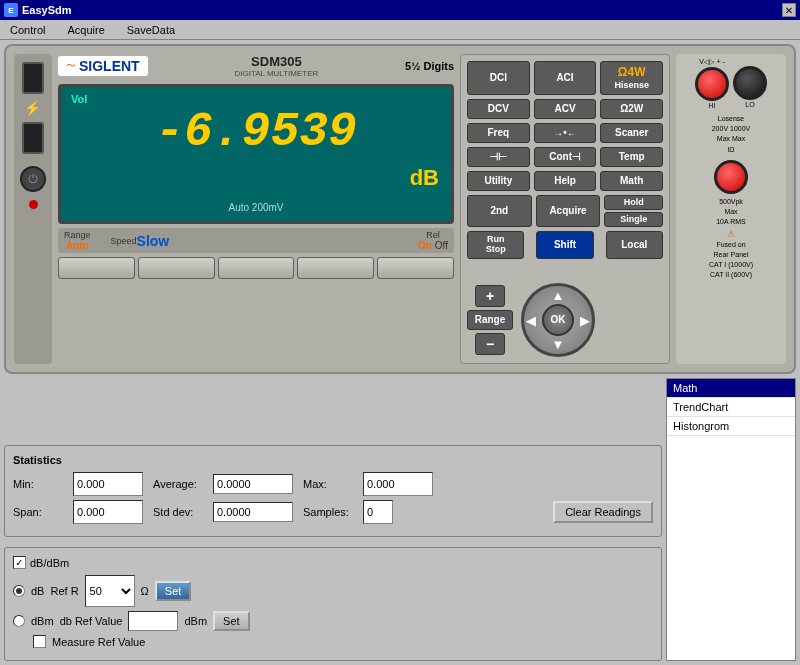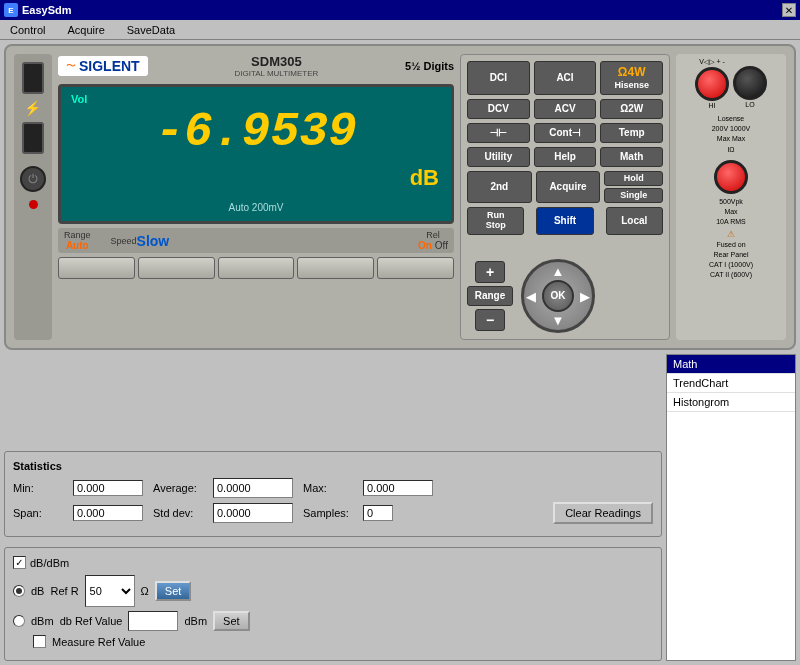--- a/index.html
+++ b/index.html
@@ -174,21 +174,21 @@
       display: flex;
       align-items: center;
       gap: 10px;
       margin-bottom: 4px;
     }
     .stat-label { font-size: 11px; min-width: 50px; }
     .stat-input {
       border: 1px inset #808080;
       background: white;
       width: 70px;
-      height: 16px;
+      height: 24px;
       font-size: 11px;
       padding: 1px 3px;
     }
     .stat-input-wide {
       border: 1px inset #808080;
       background: white;
       width: 80px;
       height: 20px;
       font-size: 11px;
       padding: 1px 3px;
@@ -434,20 +434,25 @@
             <button class="func-btn"><span>ACI</span></button>
             <button class="func-btn"><span style="font-size:12px; color:#ffaa00; display:block;">Ω4W</span><span style="font-size:9px;">Hisense</span></button>
           </div>
 
           <div class="func-row">
             <button class="func-btn"><span>DCV</span></button>
             <button class="func-btn"><span>ACV</span></button>
             <button class="func-btn"><span>Ω2W</span></button>
           </div>
 
+          <div class="func-row">
+            <button class="func-btn">Freq</button>
+            <button class="func-btn">→•←</button>
+            <button class="func-btn">Scaner</button>
+          </div>
 
           <div class="func-row">
             <button class="func-btn">⊣⊢</button>
             <button class="func-btn">Cont⊣</button>
             <button class="func-btn">Temp</button>
           </div>
 
           <div class="func-row">
             <button class="func-btn">Utility</button>
             <button class="func-btn">Help</button>

